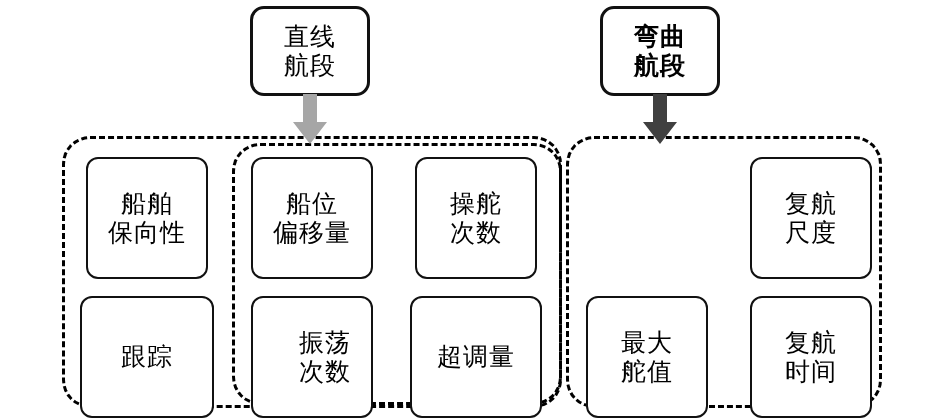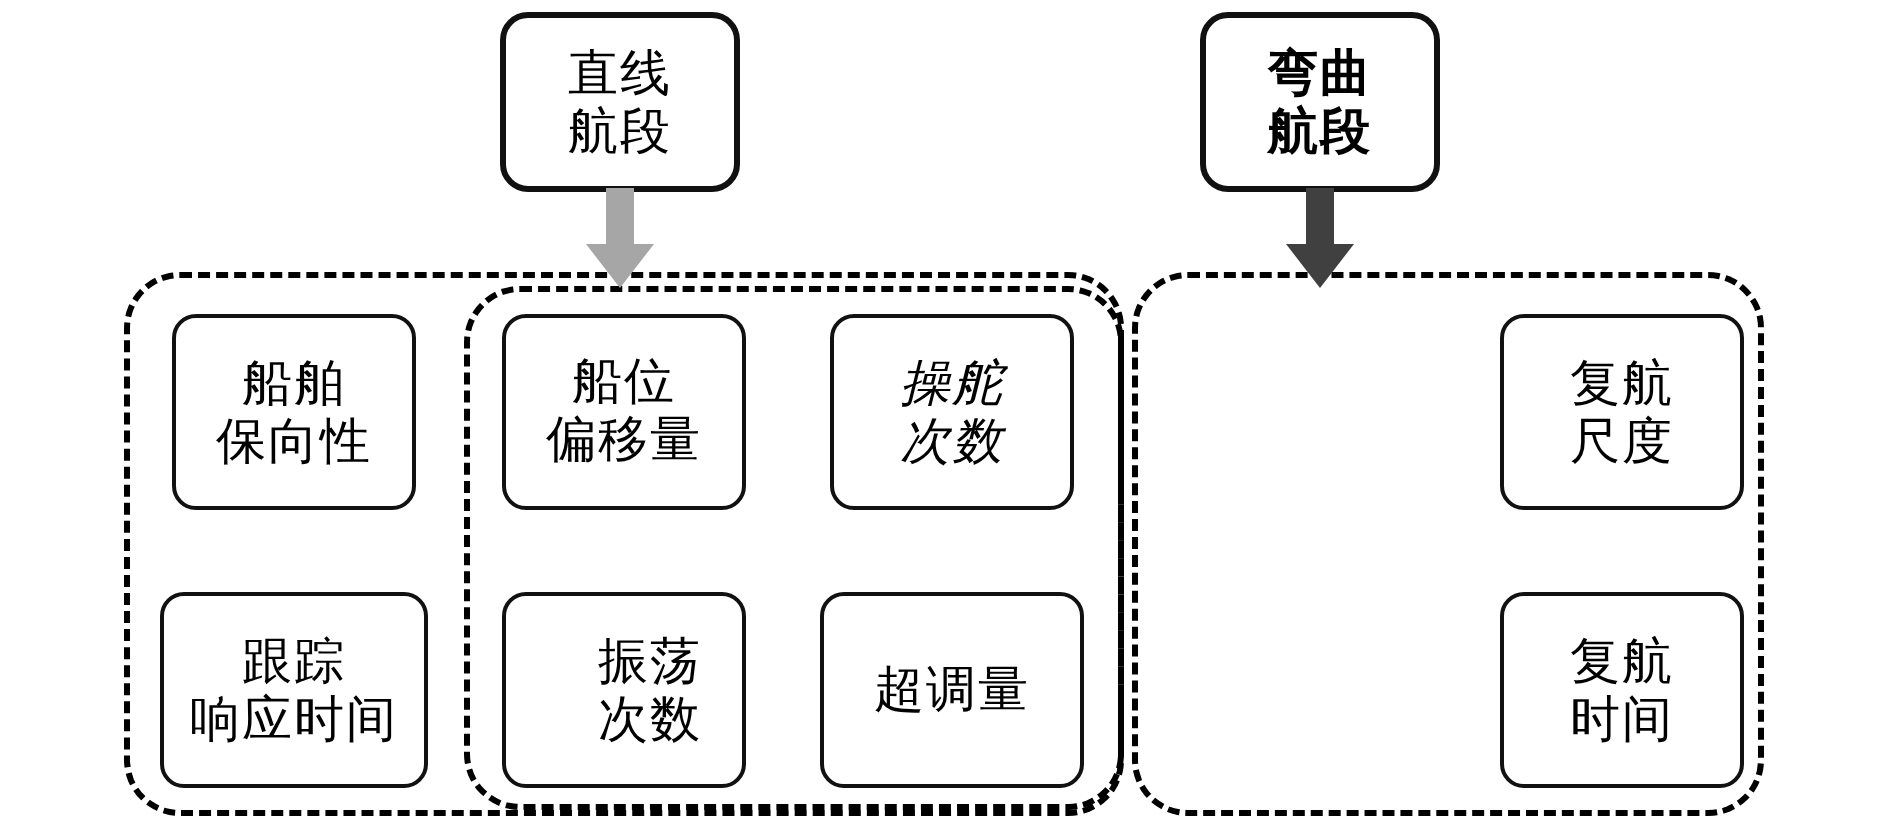--- a/index.html
+++ b/index.html
@@ -69,25 +69,25 @@
     height: 90px;
     border-radius: 14px;
     border-width: 3px;
   }
   #node-straight-header { left: 250px; top: 6px; }
   #node-curved-header   { left: 600px; top: 6px; font-weight: bold; }
 
   
   .metric {
     width: 122px;
-    height: 98px;
+    height: 122px;
   }
   #node-heading-keeping   { left: 86px;  top: 157px; }
   #node-position-offset   { left: 251px; top: 157px; font-family: Liberation Serif, serif; }
-  #node-rudder-count      { left: 415px; top: 157px; font-style: italic; }
+  #node-rudder-count      { left: 415px; top: 157px; }
   #node-heading-stability { left: 586px; top: 157px; }
   #node-return-scale      { left: 750px; top: 157px; }
 
   
   #node-response-time   { left: 80px;  top: 296px; width: 134px; }
   #node-oscillation     { left: 251px; top: 296px; padding-left: 26px; }
   #node-overshoot       { left: 410px; top: 296px; width: 132px; }
   #node-max-rudder      { left: 586px; top: 296px; }
   #node-return-time     { left: 750px; top: 296px; }
 
@@ -141,31 +141,34 @@
   </div>
 
 
   <div id="node-return-scale" class="node metric">
     <span class="ln">复航</span>
     <span class="ln">尺度</span>
   </div>
 
   <div id="node-response-time" class="node metric">
     <span class="ln">跟踪</span>
-    <span class="ln">响应时间</span>
   </div>
 
   <div id="node-oscillation" class="node metric">
     <span class="ln">振荡</span>
     <span class="ln">次数</span>
   </div>
 
   <div id="node-overshoot" class="node metric">
     <span class="ln">超调量</span>
   </div>
 
+  <div id="node-max-rudder" class="node metric">
+    <span class="ln">最大</span>
+    <span class="ln">舵值</span>
+  </div>
 
   <div id="node-return-time" class="node metric">
     <span class="ln">复航</span>
     <span class="ln">时间</span>
   </div>
 
 </div>
 
 </body></html>

